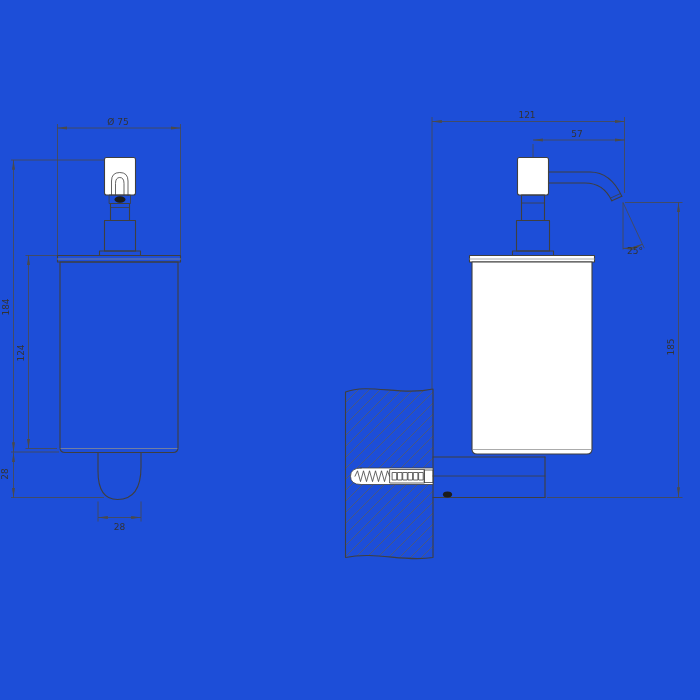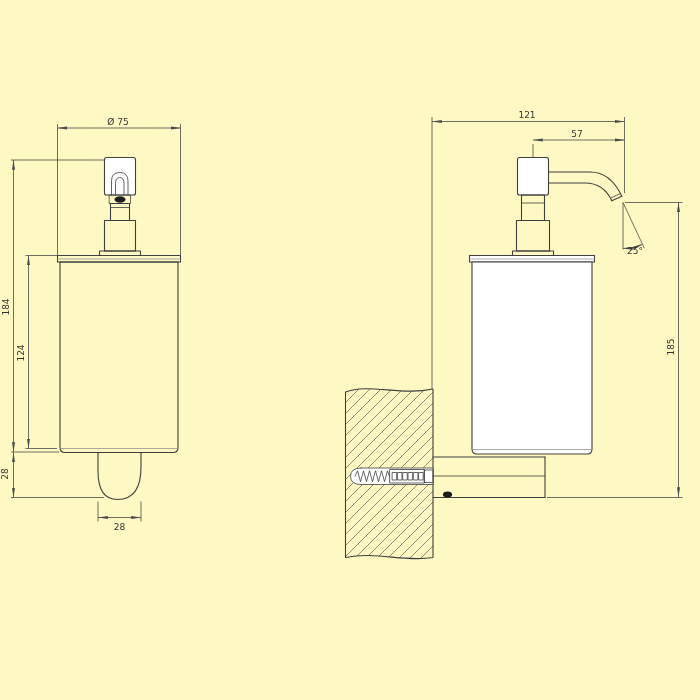--- a/index.html
+++ b/index.html
@@ -1,16 +1,16 @@
 <!DOCTYPE html>
 <html><head>
 <meta charset="utf-8">
 <style>
   html,body{margin:0;padding:0;background:#ffffff;}
-  #stage{position:relative;width:700px;height:700px;background:#fef9c3;overflow:hidden;
+  #stage{position:relative;width:700px;height:700px;background:#1d4ed8;overflow:hidden;
          font-family:"DejaVu Sans",sans-serif;}
   svg{display:block;width:700px;height:700px;}
   .obj{stroke:#3f3f3f;stroke-width:1.1;fill:none;stroke-linejoin:round;stroke-linecap:round;}
   .obj .fillw{fill:#ffffff;}
   .obj .thin{stroke:#8f8f8f;stroke-width:.75;}
   .obj .dark{fill:#1c1c1c;stroke:none;}
   .obj .det{stroke-width:.8;}
   .dim line,.dim path{stroke:#4a4a4a;stroke-width:.8;fill:none;stroke-linecap:butt;}
   .dim text{font-family:"DejaVu Sans",sans-serif;font-size:9px;fill:#333333;stroke:none;}
   .hatchline{stroke:#5a5a5a;stroke-width:.7;}

